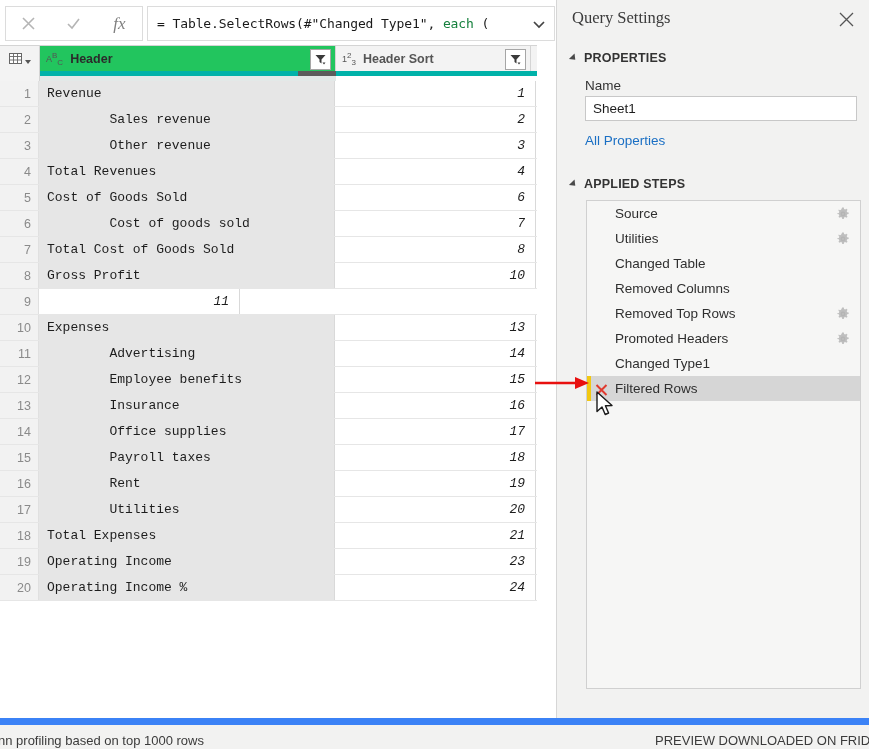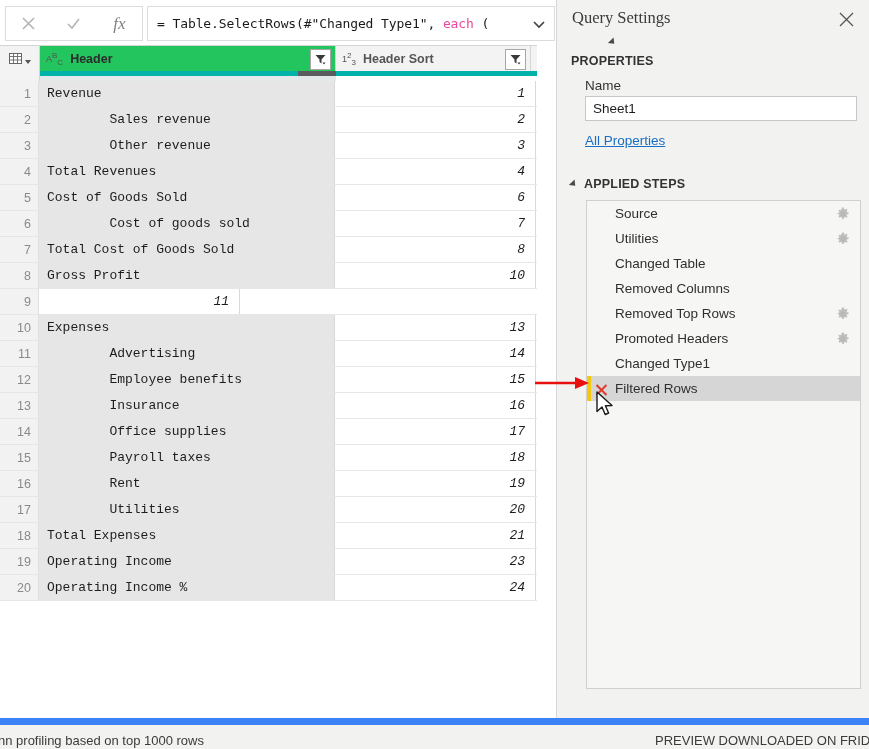--- a/index.html
+++ b/index.html
@@ -28,21 +28,21 @@
   .fx-ico { font-family: "Liberation Serif", serif; font-style: italic; font-size: 17px; color: #808080; }
   .fb-input {
     position: absolute; left: 147px; top: 6px; width: 406px; height: 33px;
     border: 1px solid #dcdcdc; background: #ffffff;
     display: flex; align-items: center;
   }
   .fb-text {
     font-family: "DejaVu Sans Mono", monospace; font-size: 13px; color: #1a1a1a;
     padding-left: 9px; white-space: pre; letter-spacing: -0.1px;
   }
-  .fb-text .kw { color: #ec4899; }
+  .fb-text .kw { color: #15803d; }
   .fb-caret {
     position: absolute; right: 7px; top: 50%; transform: translateY(-50%);
     width: 16px; height: 16px; color: #444;
   }
 
   
   .grid { position: absolute; left: 0; top: 45px; width: 537px; height: 555px; }
   .grid-head {
     position: absolute; left: 0; top: 0; width: 537px; height: 26px;
     background: #f3f3f3; border-top: 1px solid #d4d4d4; border-bottom: 0;
@@ -119,21 +119,21 @@
   .sect-label { font-size: 12.5px; font-weight: bold; color: #333; letter-spacing: 0.2px; }
 
   .lbl-name { position: absolute; left: 28px; top: 78px; font-size: 13.5px; color: #333; }
   .name-input {
     position: absolute; left: 28px; top: 96px; width: 272px; height: 25px;
     border: 1px solid #c8c8c8; background: #ffffff;
     display: flex; align-items: center; padding-left: 7px; box-sizing: border-box;
     font-size: 13.5px; color: #1d1d1d;
   }
   .all-props {
-    position: absolute; left: 28px; top: 133px; font-size: 13.5px; color: #1a6fc4; text-decoration: underline;
+    position: absolute; left: 28px; top: 133px; font-size: 13.5px; color: #1a6fc4;
   }
 
   .steps-box {
     position: absolute; left: 586px; top: 200px; width: 273px; height: 487px;
     border: 1px solid #d0d0d0; background: #f6f6f5;
   }
   .step {
     position: relative; height: 25px; display: flex; align-items: center;
     padding-left: 28px; box-sizing: border-box;
   }
@@ -348,21 +348,21 @@
   <div class="vdiv"></div>
 
   <div class="qs">
     <div class="qs-title">Query Settings</div>
     <div class="qs-close">
       <svg width="17" height="17" viewBox="0 0 17 17">
           <path d="M2 2 L15 15 M15 2 L2 15" stroke="#555" stroke-width="1.3" fill="none"></path>
         </svg>
     </div>
 
-    <div class="sect-head" style="top:38px;flex-direction:column;">
+    <div class="sect-head" style="top:51px;">
       <span class="tri"></span>
       <span class="sect-label">PROPERTIES</span>
     </div>
 
     <div class="lbl-name">Name</div>
     <div class="name-input">Sheet1</div>
     <div class="all-props">All Properties</div>
 
     <div class="sect-head" style="top:177px;">
       <span class="tri"></span>

